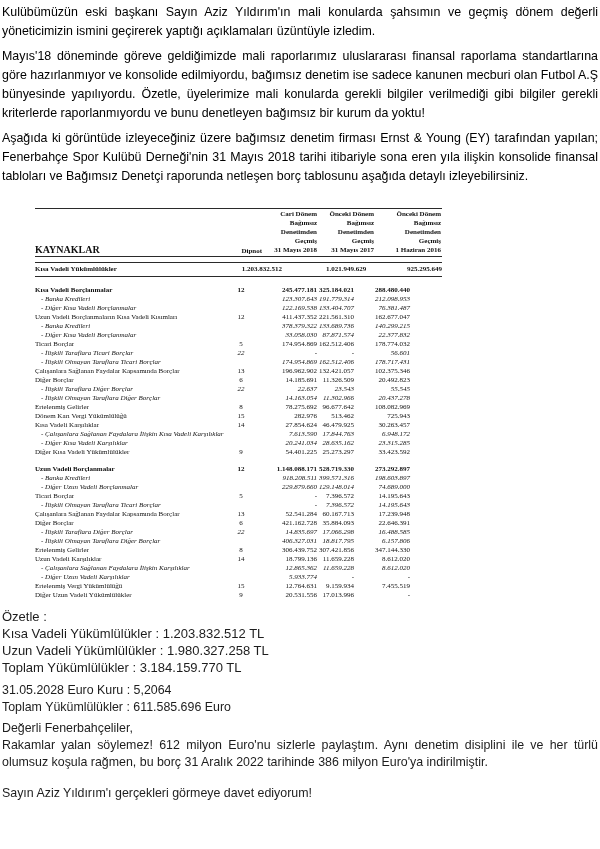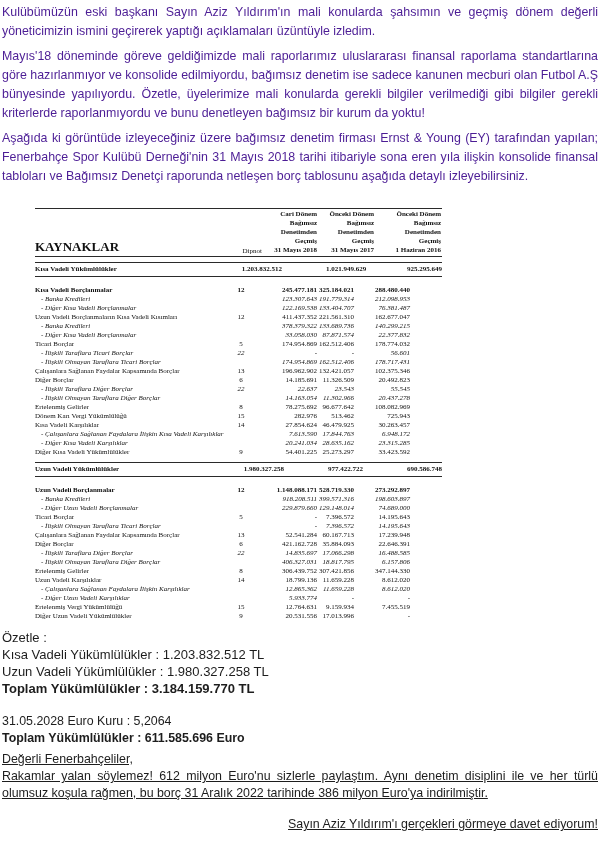--- a/index.html
+++ b/index.html
@@ -5,34 +5,34 @@
   html,body{margin:0;padding:0;}
   body{
     width:600px;height:849px;overflow:hidden;background:#ffffff;
     font-family:"Liberation Sans",sans-serif;color:#1d1d1d;
   }
   .page{padding:3px 2px 0 2px;}
 
   
   .para{
     font-size:12.4px;line-height:19px;text-align:justify;
-    margin:0 0 6px 0;color:#4c1d95;
+    margin:0 0 6px 0;color:#000000;
   }
 
   
   .fin-table{
     margin:22px 0 0 33px;width:407px;
     font-family:"Liberation Serif",serif;font-size:7px;color:#111;
   }
   .thead{
     display:flex;border-top:1px solid #2a2a2a;border-bottom:1px solid #2a2a2a;
     padding:1px 0 1px 0;
   }
-  .label-h{width:185px;display:flex;align-items:flex-end;font-weight:bold;font-size:13px;}
-  .dipnot-h{width:42px;display:flex;align-items:flex-end;justify-content:flex-end;font-weight:normal;margin-top:26px;}
+  .label-h{width:185px;display:flex;align-items:flex-end;font-weight:bold;font-size:10px;}
+  .dipnot-h{width:42px;display:flex;align-items:flex-end;justify-content:flex-end;font-weight:bold;margin-top:26px;}
   .num-h{display:flex;flex-direction:column;justify-content:flex-end;text-align:right;font-weight:bold;}
   .num-h div{line-height:9px;}
   .w1{width:55px}.w2{width:57px}.w3{width:67px}
 
   .trow{display:flex;line-height:9px;}
   .trow .c-label{width:185px;white-space:nowrap;overflow:visible;}
   .trow .c-dipnot{width:42px;text-align:center;}
   .trow .c-v{text-align:right;}
   .c-v1{width:55px}.c-v2{width:37px}.c-v3{width:56px}
   .trow.sub .c-label{padding-left:6px;font-style:italic;width:179px;}
@@ -40,25 +40,25 @@
   .trow.section{
     font-weight:bold;border-top:1px solid #2a2a2a;border-bottom:1px solid #2a2a2a;
     margin-top:5px;padding:2px 0;gap:44px;
   }
   .trow.gap{margin-top:8px;font-weight:bold;}
   .trow.section + .trow.gap{margin-top:9px;}
 
   
   .summary{margin-top:8px;font-size:13px;line-height:17px;}
   .summary div{white-space:nowrap;}
-  .bold{font-weight:bold;}
-  .euro-block{margin-top:16px;font-size:12.4px;line-height:17px;}
-  .closing{margin-top:4px;font-size:12.4px;line-height:17px;text-decoration:underline;}
+  .bold{font-weight:normal;}
+  .euro-block{margin-top:6px;font-size:12.4px;line-height:17px;}
+  .closing{margin-top:4px;font-size:12.4px;line-height:17px;}
   .closing .body-line{text-align:justify;margin:0;}
-  .closing .invite{margin-top:14px;text-align:right;}
+  .closing .invite{margin-top:14px;}
 </style>
 </head>
 <body>
 
 <div class="page">
 
   <p class="para">Kulübümüzün eski başkanı Sayın Aziz Yıldırım'ın mali konularda şahsımın ve geçmiş dönem değerli yöneticimizin ismini geçirerek yaptığı açıklamaları üzüntüyle izledim.</p>
   <p class="para">Mayıs'18 döneminde göreve geldiğimizde mali raporlarımız uluslararası finansal raporlama standartlarına göre hazırlanmıyor ve konsolide edilmiyordu, bağımsız denetim ise sadece kanunen mecburi olan Futbol A.Ş bünyesinde yapılıyordu. Özetle, üyelerimize mali konularda gerekli bilgiler verilmediği gibi bilgiler gerekli kriterlerde raporlanmıyordu ve bunu denetleyen bağımsız bir kurum da yoktu!</p>
   <p class="para">Aşağıda ki görüntüde izleyeceğiniz üzere bağımsız denetim firması Ernst &amp; Young (EY) tarafından yapılan; Fenerbahçe Spor Kulübü Derneği'nin 31 Mayıs 2018 tarihi itibariyle sona eren yıla ilişkin konsolide finansal tabloları ve Bağımsız Denetçi raporunda netleşen borç tablosunu aşağıda detaylı izleyebilirsiniz.</p>
 
@@ -222,27 +222,20 @@
           <span class="c-v c-v2">28.635.162</span>
           <span class="c-v c-v3">23.315.285</span>
         </div>
         <div class="trow item">
           <span class="c-label">Diğer Kısa Vadeli Yükümlülükler</span>
           <span class="c-dipnot">9</span>
           <span class="c-v c-v1">54.401.225</span>
           <span class="c-v c-v2">25.273.297</span>
           <span class="c-v c-v3">33.423.592</span>
         </div>
-        <div class="trow section">
-          <span class="c-label">Uzun Vadeli Yükümlülükler</span>
-          <span class="c-dipnot"></span>
-          <span class="c-v c-v1">1.980.327.258</span>
-          <span class="c-v c-v2">977.422.722</span>
-          <span class="c-v c-v3">690.586.748</span>
-        </div>
         <div class="trow item gap">
           <span class="c-label">Uzun Vadeli Borçlanmalar</span>
           <span class="c-dipnot">12</span>
           <span class="c-v c-v1">1.148.088.171</span>
           <span class="c-v c-v2">528.719.330</span>
           <span class="c-v c-v3">273.292.897</span>
         </div>
         <div class="trow sub">
           <span class="c-label">- Banka Kredileri</span>
           <span class="c-dipnot"></span>

